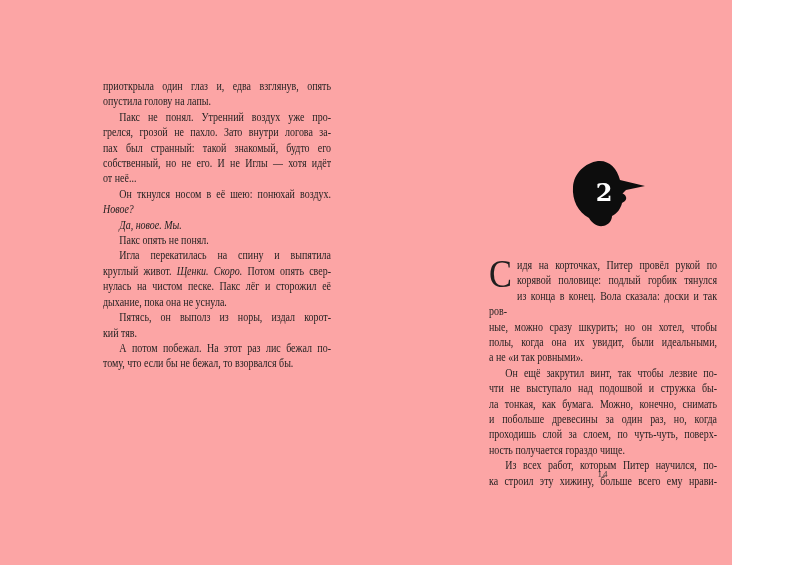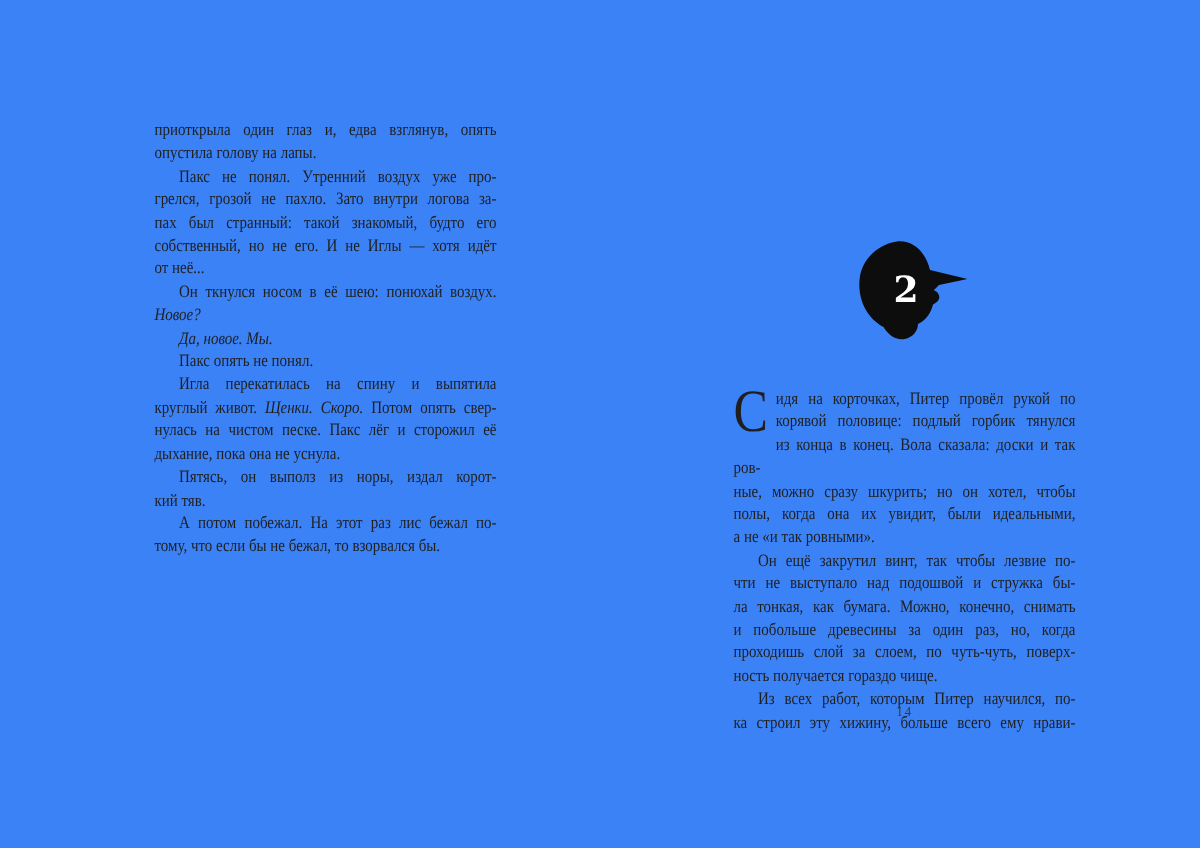--- a/index.html
+++ b/index.html
@@ -1,16 +1,16 @@
 <!DOCTYPE html>
 <html lang="ru"><head>
 <meta charset="utf-8">
 <style>
   html,body{margin:0;padding:0;background:#ffffff;}
-  .screen{position:relative;width:800px;height:565px;background:#3b82f6;overflow:hidden;
+  .screen{position:relative;width:732px;height:565px;background:#fca5a5;overflow:hidden;
           font-family:"Liberation Serif","DejaVu Serif",serif;color:#1f1f1f;}
   .textcol{position:absolute;width:265px;transform:scaleX(0.8604);transform-origin:0 0;
            font-size:11.6px;line-height:15.4px;}
   #left-col{left:103px;top:79px;}
   #right-col{left:489px;top:258px;}
   .line{text-align:justify;text-align-last:justify;white-space:normal;}
   .line.last{text-align-last:left;}
   .line.indent{text-indent:19px;}
   .line i{font-style:italic;}
   .dropcap{float:left;font-size:40px;line-height:30px;padding:1px 6px 0 0;font-weight:400;}

